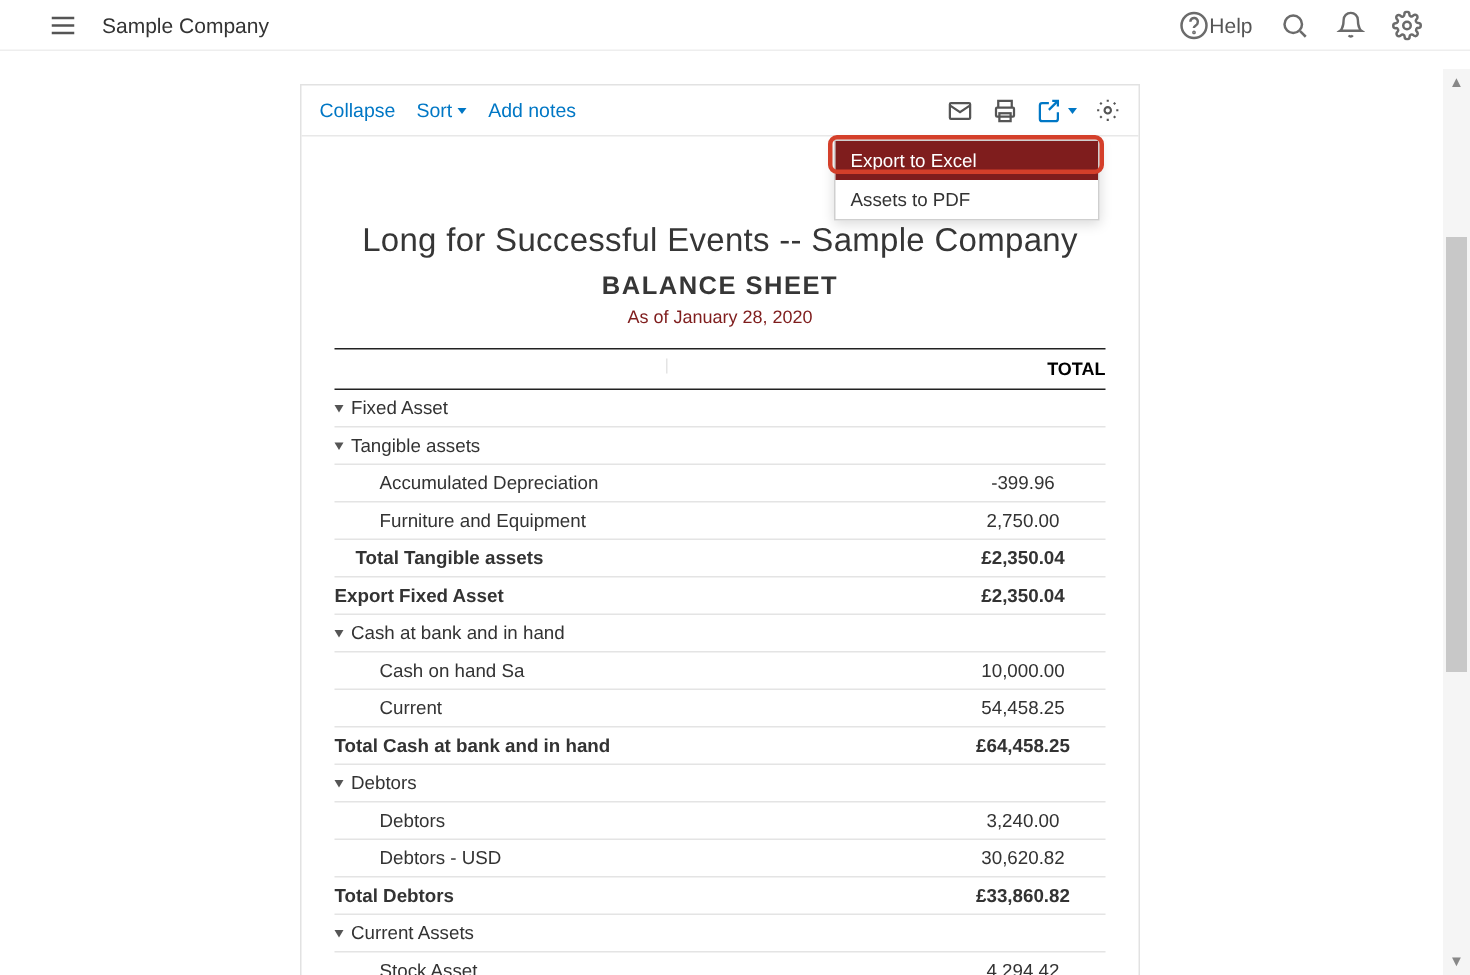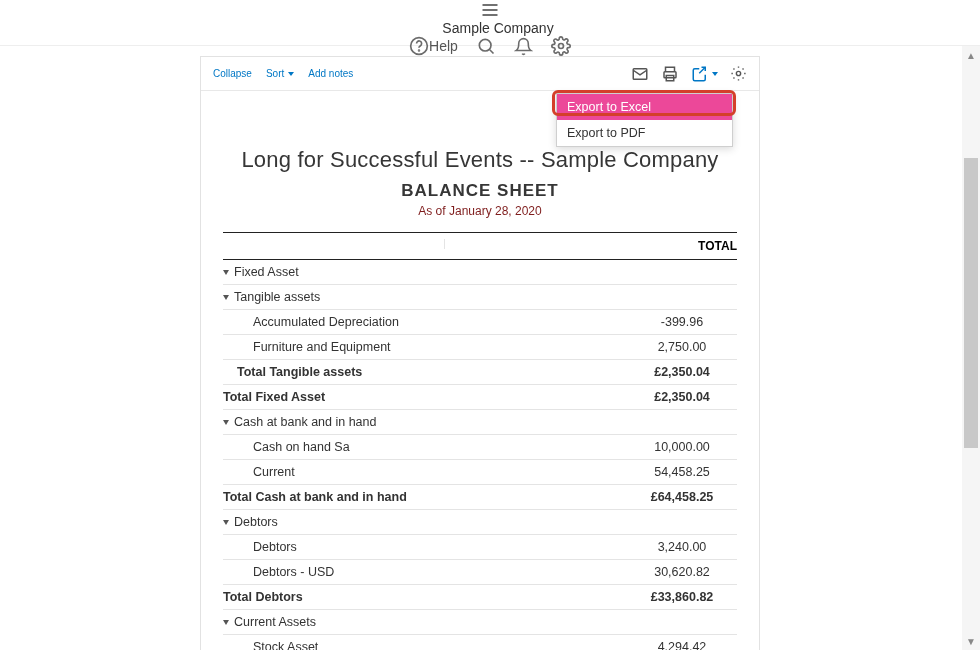--- a/index.html
+++ b/index.html
@@ -7,24 +7,23 @@
       font-family: -apple-system, BlinkMacSystemFont, "Segoe UI", Helvetica, Arial, sans-serif;
       background: #fff;
       width: 980px;
       height: 650px;
       overflow: hidden;
       position: relative;
     }
     .topbar {
       display: flex;
       align-items: center;
-      height: 46px;
+      height: 34px;
       padding: 0 32px;
       border-bottom: 1px solid #eee;
-      flex-direction: column;
     }
     .topbar .menu-icon { color: #555; cursor: pointer; }
     .topbar .company { margin-left: 16px; font-size: 14px; color: #333; }
     .topbar .spacer { flex: 1; }
     .topbar .right-icons { display: flex; align-items: center; gap: 18px; color: #6b6b6b; }
     .topbar .help-group { display: flex; align-items: center; gap: 0; cursor: pointer; }
     .topbar .help-text { font-size: 14px; color: #555; }
     .icon { display: inline-flex; }
     .content-area {
       position: absolute;
@@ -51,21 +50,21 @@
       width: 560px;
       border: 1px solid #e2e2e2;
       background: #fff;
       height: 600px;
       position: relative;
     }
     .report-toolbar {
       display: flex; align-items: center;
       height: 34px; padding: 0 12px;
       border-bottom: 1px solid #e8e8e8;
-      font-size: 10px;
+      font-size: 13px;
     }
     .report-toolbar .tb-link { color: #0077c5; cursor: pointer; margin-right: 14px; display: inline-flex; align-items: center; gap: 2px; }
     .report-toolbar .tb-spacer { flex: 1; }
     .report-toolbar .tb-icon { color: #555; cursor: pointer; margin-left: 12px; display: inline-flex; }
     .report-toolbar .tb-icon.export { color: #0077c5; display: inline-flex; align-items: center; gap: 1px; }
     .report-body { padding: 14px 22px; }
     .report-title { text-align: center; font-size: 22px; font-weight: 300; color: #363636; margin: 42px 0 8px; letter-spacing: 0.2px; }
     .report-subtitle { text-align: center; font-size: 17px; font-weight: 700; color: #363636; letter-spacing: 1px; }
     .report-date { text-align: center; font-size: 12px; color: #7f1d1d; margin: 3px 0 14px; }
     .report-hr { border: none; border-top: 1px solid #222; margin: 6px 0 0; }
@@ -102,21 +101,21 @@
       width: 177px;
       background: #fff;
       border: 1px solid #cfcfcf;
       box-shadow: 0 2px 8px rgba(0,0,0,0.15);
       z-index: 10;
     }
     .export-menu .item {
       padding: 6px 10px; font-size: 12.5px; color: #333; cursor: pointer;
     }
     .export-menu .item.active {
-      background: #ec4899; color: #fff;
+      background: #7f1d1d; color: #fff;
     }
     .highlight-ring {
       position: absolute;
       border: 3px solid #d43f2a;
       border-radius: 6px;
       top: 33px; right: 23px;
       width: 184px; height: 26px;
       pointer-events: none;
       z-index: 11;
     }
@@ -213,21 +212,21 @@
       <span class="tb-icon">
         <svg width="17" height="17" viewBox="0 0 24 24" fill="none" stroke="currentColor" stroke-width="2">
             <circle cx="12" cy="12" r="3"></circle>
             <path d="M12 2v2M12 20v2M4.9 4.9l1.4 1.4M17.7 17.7l1.4 1.4M2 12h2M20 12h2M4.9 19.1l1.4-1.4M17.7 6.3l1.4-1.4"></path>
           </svg>
       </span>
     </div>
 
     <div class="export-menu">
       <div class="item active">Export to Excel</div>
-      <div class="item">Export to PDF</div>
+      <div class="item">Assets to PDF</div>
     </div>
     <div class="highlight-ring"></div>
 
     <div class="report-body">
       <div class="report-title">Long for Successful Events -- Sample Company</div>
       <div class="report-subtitle">BALANCE SHEET</div>
       <div class="report-date">As of January 28, 2020</div>
       <hr class="report-hr">
       <div class="report-header-row">
         <div class="c1" style="position:relative;">
@@ -263,21 +262,21 @@
             <div class="amount">2,750.00</div>
           </div>
           <div class="row total">
             <div class="label indent1">
               <span>Total Tangible assets</span>
             </div>
             <div class="amount">£2,350.04</div>
           </div>
           <div class="row total">
             <div class="label indent0">
-              <span>Total Fixed Asset</span>
+              <span>Export Fixed Asset</span>
             </div>
             <div class="amount">£2,350.04</div>
           </div>
           <div class="row">
             <div class="label indent0">
               <span class="caret"></span>
               <span>Cash at bank and in hand</span>
             </div>
             <div class="amount"></div>
           </div>

